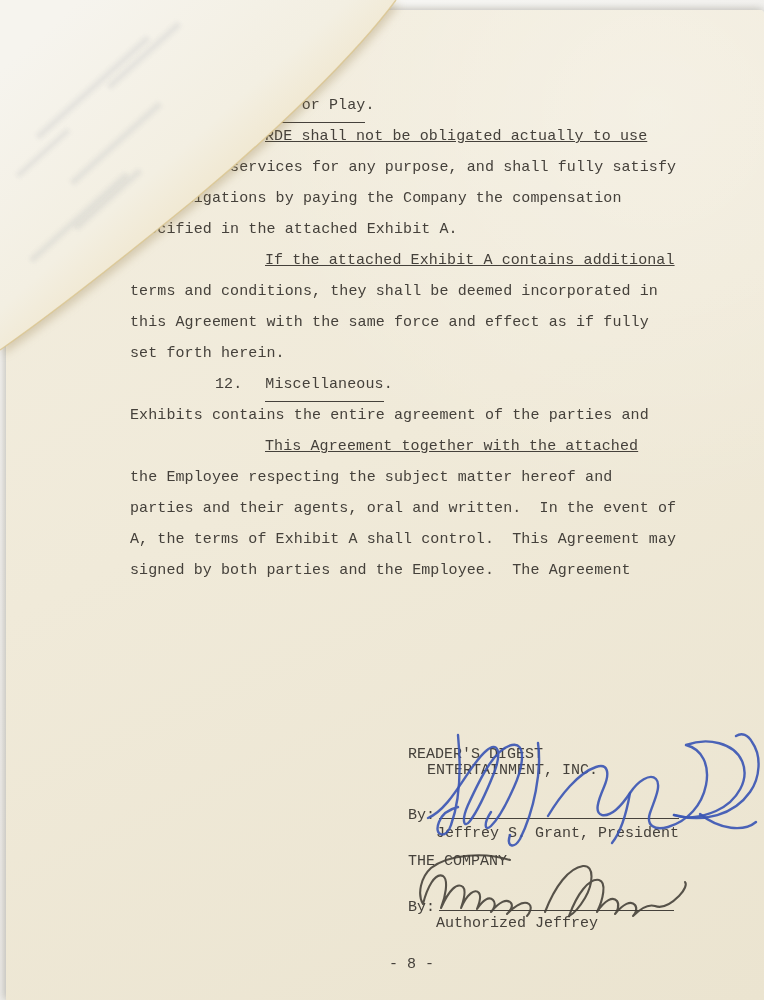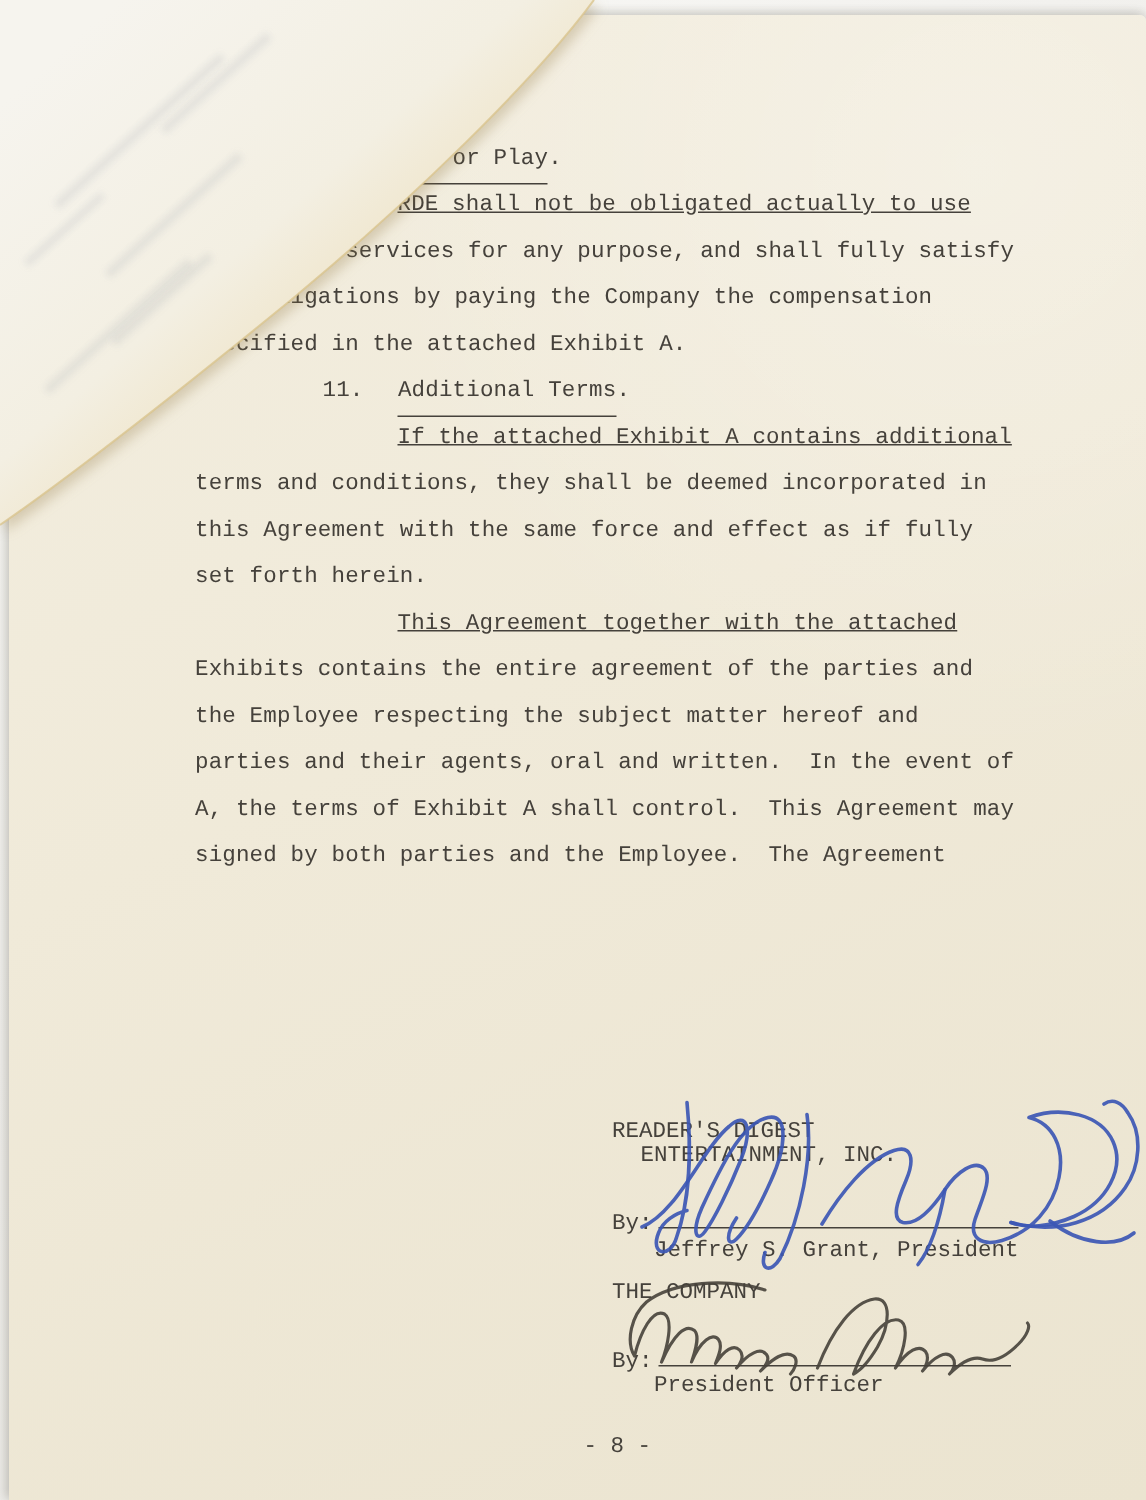--- a/index.html
+++ b/index.html
@@ -66,43 +66,43 @@
   <div class="paper">
 
     <div class="bodytext">
 
       <div class="tline heading"><span class="hnum">10.</span><span class="htitle">Pay or Play</span><span>.</span></div>
       <div class="tline first">RDE shall not be obligated actually to use</div>
       <div class="tline">Employee's services for any purpose, and shall fully satisfy</div>
       <div class="tline">its obligations by paying the Company the compensation</div>
       <div class="tline">specified in the attached Exhibit A.</div>
 
-      <div class="tline heading"><span class="hnum">11.</span><span class="htitle">Additional Terms</span><span>.</span></div>
       <div class="tline first">If the attached Exhibit A contains additional</div>
       <div class="tline">terms and conditions, they shall be deemed incorporated in</div>
       <div class="tline">this Agreement with the same force and effect as if fully</div>
       <div class="tline">set forth herein.</div>
 
+      <div class="tline heading"><span class="hnum">12.</span><span class="htitle">Miscellaneous</span><span>.</span></div>
+      <div class="tline">Exhibits contains the entire agreement of the parties and</div>
       <div class="tline first">This Agreement together with the attached</div>
-      <div class="tline">Exhibits contains the entire agreement of the parties and</div>
       <div class="tline">the Employee respecting the subject matter hereof and</div>
       <div class="tline">parties and their agents, oral and written.  In the event of</div>
       <div class="tline">A, the terms of Exhibit A shall control.  This Agreement may</div>
       <div class="tline">signed by both parties and the Employee.  The Agreement</div>
     </div>
 
     <div class="sigtext company1">READER'S DIGEST</div>
     <div class="sigtext company2">ENTERTAINMENT, INC.</div>
 
     <div class="sigtext byrow1"><span>By:</span><span class="sigline w1"></span></div>
     <div class="sigtext cap1">Jeffrey S. Grant, President</div>
 
     <div class="sigtext party">THE COMPANY</div>
     <div class="sigtext byrow2"><span>By:</span><span class="sigline w2"></span></div>
-    <div class="sigtext cap2">President Officer</div>
+    <div class="sigtext cap2">Authorized Jeffrey</div>
 
     <svg class="sigsvg sig-blue" width="368" height="148" viewBox="0 0 368 148">
       <path d="M 58,17 C 61,48 60,82 51,107 C 47,121 33,119 39,104 C 42,96 50,91 58,89"></path>
       <path d="M 28,100 C 52,90 68,48 86,33 C 98,22 102,34 94,55 C 86,75 76,95 70,103 C 64,111 61,103 68,87 C 80,61 94,31 112,27 C 126,24 124,47 114,69 C 106,87 97,102 91,108 C 85,114 83,106 91,94"></path>
       <path d="M 138,25 C 142,53 134,93 120,121 C 114,131 106,129 110,117"></path>
       <path d="M 148,98 C 160,78 178,55 196,49 C 208,45 210,55 204,69 C 198,83 194,95 202,97 C 212,99 222,87 230,75 C 238,63 250,55 256,61 C 262,67 254,83 250,95 C 246,107 254,113 268,109 C 288,103 302,87 306,67 C 310,47 302,31 286,27 C 308,19 334,25 342,43 C 350,61 338,83 316,93 C 300,100 284,101 274,97"></path>
       <path d="M 274,97 C 304,105 334,97 350,74 C 360,60 362,38 352,24 C 348,17 342,14 336,18"></path>
       <path d="M 230,75 C 226,98 220,115 212,125"></path>
       <path d="M 300,96 C 320,112 344,114 356,104"></path>
     </svg>

